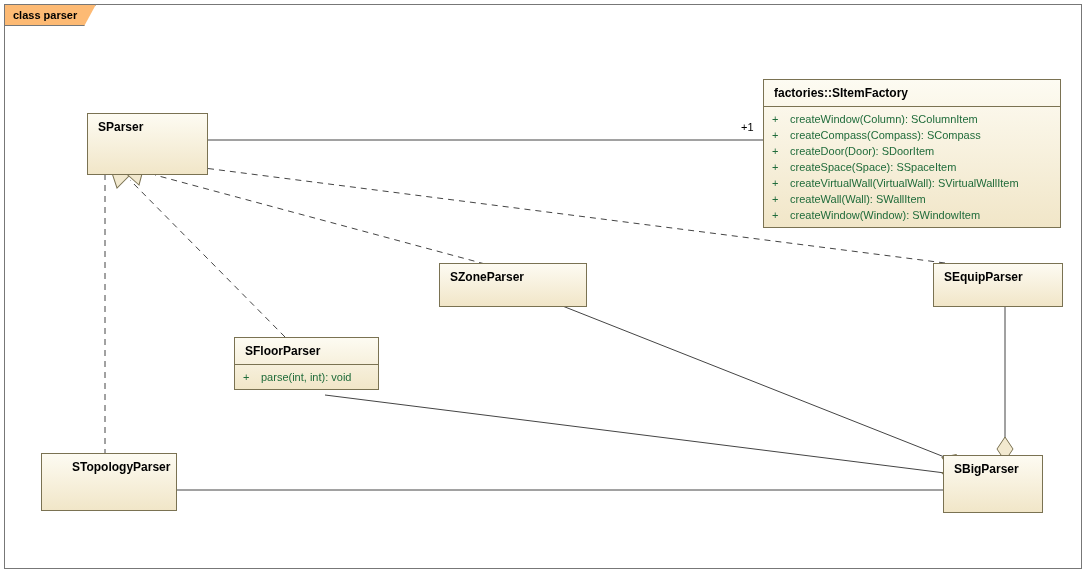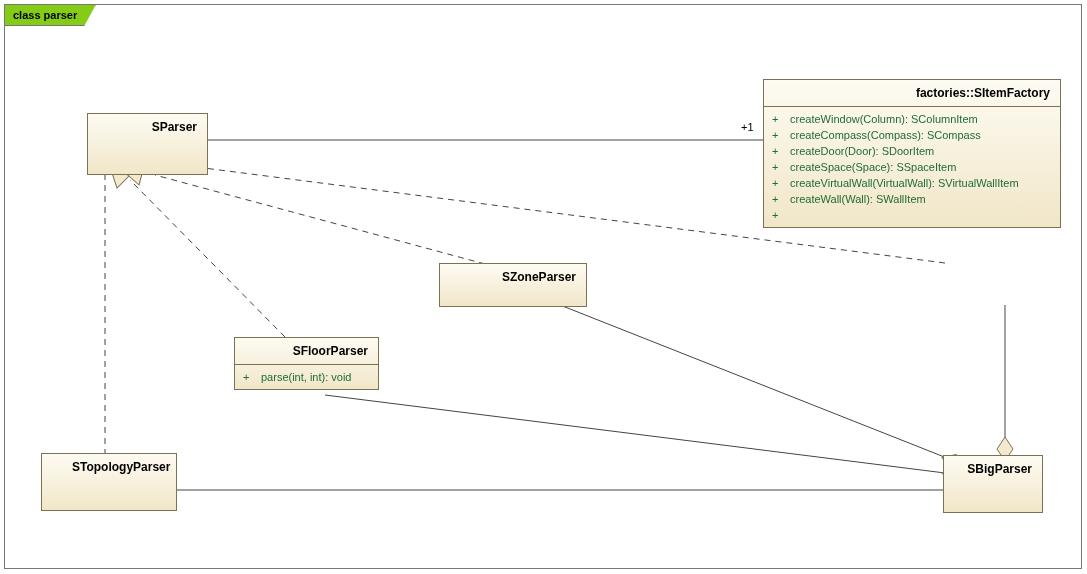--- a/index.html
+++ b/index.html
@@ -21,35 +21,35 @@
     border: 1px solid #777;
     box-sizing: border-box;
   }
   .frame-tab {
     position: absolute;
     left: -1px;
     top: -1px;
     height: 20px;
     padding: 0 18px 0 8px;
     border: 1px solid #777;
-    background: #84cc16;
+    background: #fdba74;
     font-weight: bold;
     font-size: 11px;
     line-height: 20px;
     clip-path: polygon(0 0, 100% 0, calc(100% - 12px) 100%, 0 100%);
   }
 
   .class-box {
     position: absolute;
     border: 1px solid #7a7252;
     background: linear-gradient(to bottom, #fdfbf2, #f1e6c8);
     box-sizing: border-box;
   }
   .class-title {
-    text-align: right;
+    text-align: left;
     font-weight: bold;
     padding: 6px 10px;
     border-bottom: 0;
     font-size: 12px;
   }
   .class-title.with-sep {
     border-bottom: 1px solid #7a7252;
   }
   .members {
     padding: 4px 8px;
@@ -180,28 +180,32 @@
       <div class="member-row">
           <span class="vis">+</span>
           <span>createVirtualWall(VirtualWall): SVirtualWallItem</span>
         </div>
       <div class="member-row">
           <span class="vis">+</span>
           <span>createWall(Wall): SWallItem</span>
         </div>
       <div class="member-row">
           <span class="vis">+</span>
+          <span>createWindow(Window): SWindowItem</span>
         </div>
     </div>
   </div>
 
   <div class="class-box" style="left:434px; top:258px; width:148px; height:44px;">
     <div class="class-title">SZoneParser</div>
   </div>
 
+  <div class="class-box" style="left:928px; top:258px; width:130px; height:44px;">
+    <div class="class-title">SEquipParser</div>
+  </div>
 
   <div class="class-box" style="left:229px; top:332px; width:145px;">
     <div class="class-title with-sep">SFloorParser</div>
     <div class="members">
       <div class="member-row">
           <span class="vis">+</span>
           <span>parse(int, int): void</span>
         </div>
     </div>
   </div>

